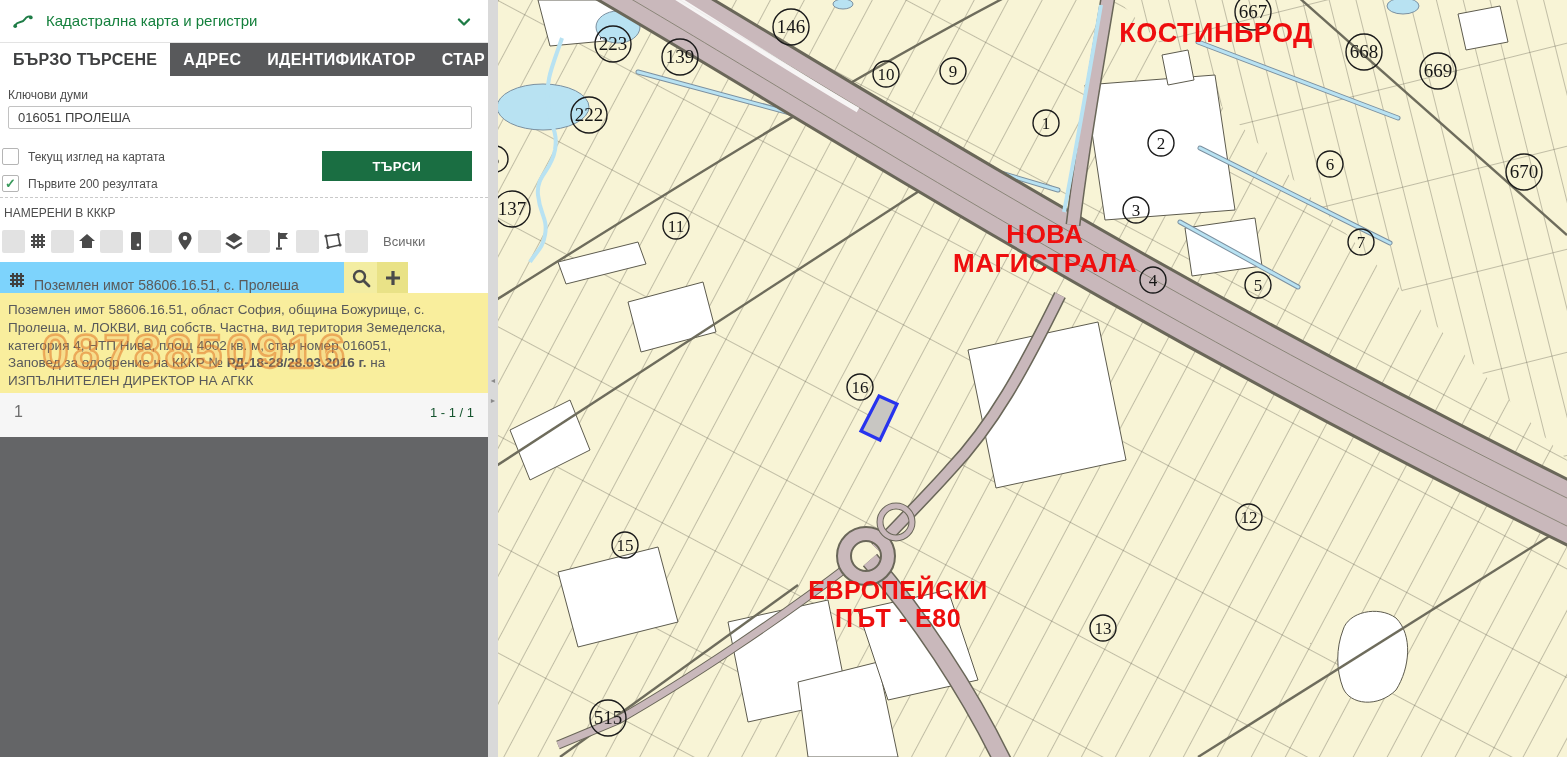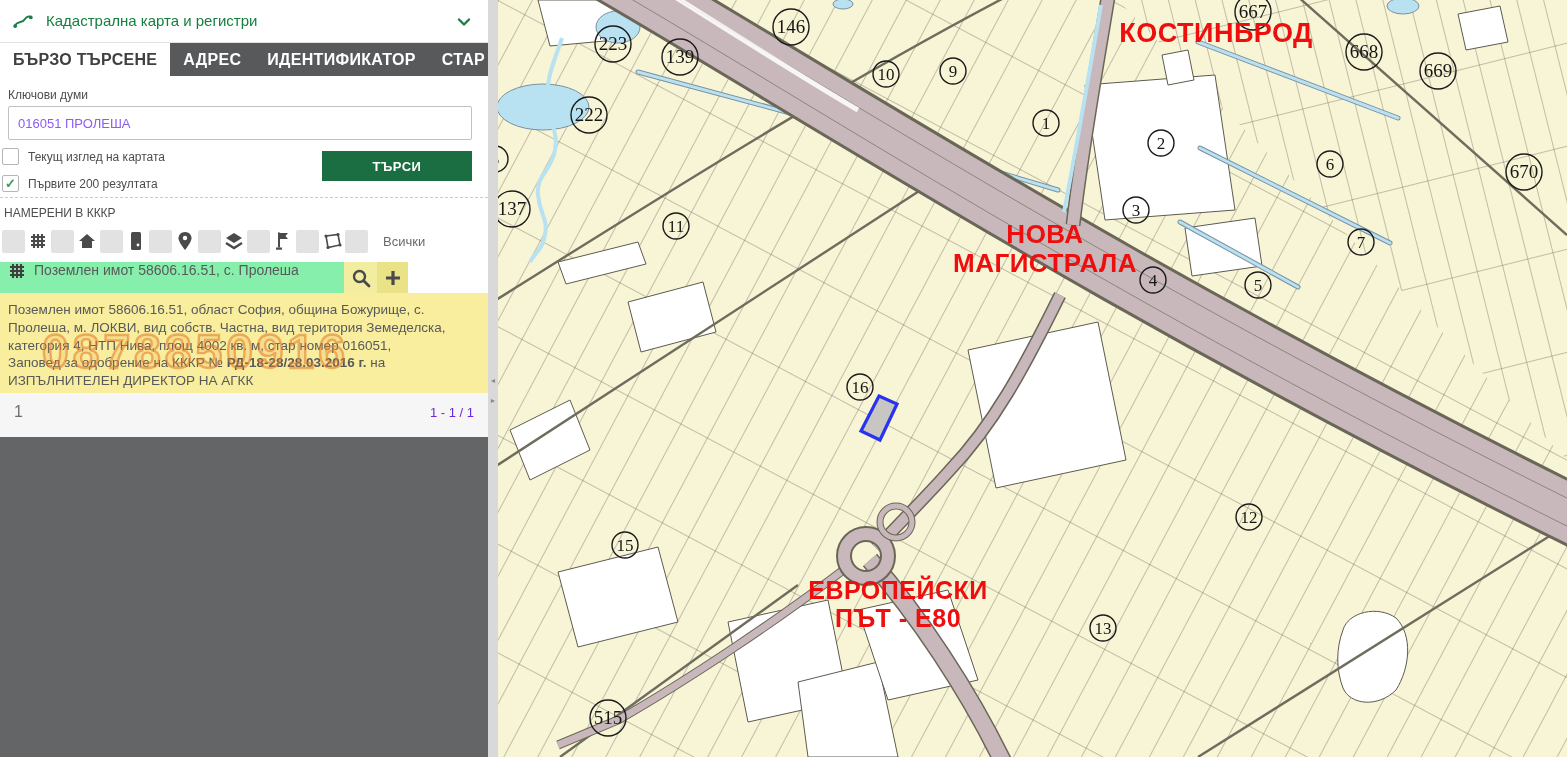--- a/index.html
+++ b/index.html
@@ -19,44 +19,44 @@
   .hdr{position:absolute;left:0;top:0;width:488px;height:43px;background:#fff;border-bottom:1px solid #e3e3e3;cursor:pointer}
   .hdr .appico{position:absolute;left:12px;top:11px;width:22px;height:22px}
   .hdr .ttl{position:absolute;left:46px;top:12px;font-size:15px;color:#15803d}
   .hdr .chev{position:absolute;right:16px;top:14px;width:16px;height:16px}
 
   .tabs{position:absolute;left:0;top:43px;width:488px;height:33px;background:var(--tabbar);display:flex;align-items:stretch}
   .tab{display:flex;align-items:center;padding:0 13px;font-size:16px;font-weight:bold;color:#fff;letter-spacing:.3px;cursor:pointer;white-space:nowrap}
   .tab.active{background:#fff;color:#3f4041}
 
   .lbl{position:absolute;font-size:12px;font-weight:normal;color:#4d4d4d}
-  .kw-input{position:absolute;left:8px;top:106px;width:464px;height:34px;border:1px solid #c2c2c2;border-radius:2px;padding:0 9px;font-size:13px;color:#8b5cf6;font-family:"Liberation Sans",sans-serif}
+  .kw-input{position:absolute;left:8px;top:106px;width:464px;height:23px;border:1px solid #c2c2c2;border-radius:2px;padding:0 9px;font-size:13px;color:#404040;font-family:"Liberation Sans",sans-serif}
   .cb{position:absolute;left:2px;width:17px;height:17px;border:1px solid #b5b5b5;background:#fff;border-radius:2px;cursor:pointer;font-size:13px;line-height:15px;text-align:center;color:#3a9a5c;font-weight:bold}
   .btn-search{position:absolute;left:322px;top:151px;width:150px;height:30px;background:var(--btn-green);color:#fff;font-size:13px;font-weight:bold;border:none;letter-spacing:.5px;cursor:pointer}
   .dashes{position:absolute;left:0;top:197px;width:488px;border-top:1px dashed #c9c9c9}
 
   .filters{position:absolute;left:2px;top:228px;height:26px;display:flex;align-items:center}
   .fbox{width:23px;height:23px;background:#e2e2e2;border-radius:2px;margin-right:3px;cursor:pointer}
   .ficon{width:20px;height:22px;margin-right:3px;display:flex;align-items:center;justify-content:center;cursor:pointer}
   .ficon svg{display:block}
   .fall{font-size:13px;color:#6b6b6b;margin-left:12px;cursor:pointer}
 
-  .rrow{position:absolute;left:0;top:262px;width:408px;height:31px;background:#86efac;display:flex;align-items:flex-start;cursor:pointer}
+  .rrow{position:absolute;left:0;top:262px;width:408px;height:31px;background:#7dd3fc;display:flex;align-items:flex-end;cursor:pointer}
   .rrow .gicon{margin:0 8px 0 8px}
   .rtitle{font-size:14px;color:#5a5a5a;flex:1;white-space:nowrap;overflow:hidden}
   .ract{display:flex;height:31px}
   .ract .a1{width:33px;height:31px;background:#f3eda2;display:flex;align-items:center;justify-content:center;cursor:pointer}
   .ract .a2{width:31px;height:31px;background:#e9e287;display:flex;align-items:center;justify-content:center;cursor:pointer}
 
   .details{position:absolute;left:0;top:293px;width:488px;min-height:100px;background:var(--hl-yellow);padding:8px 10px 14px 8px;font-size:13.5px;line-height:1.32;color:#58595b;white-space:pre-line}
   .wm{position:absolute;left:42px;top:324px;font-size:48px;font-weight:bold;letter-spacing:4px;color:rgba(235,150,70,.18);-webkit-text-stroke:2.4px rgba(226,120,40,.55);pointer-events:none;font-family:"Liberation Sans",sans-serif}
 
   .pager{position:absolute;left:0;top:393px;width:488px;height:44px;background:#f6f6f6}
   .pager .pg{position:absolute;left:14px;top:10px;font-size:16px;color:#6f6f6f;cursor:pointer}
-  .pager .rng{position:absolute;right:14px;top:12px;font-size:13px;color:#6d28d9}
+  .pager .rng{position:absolute;right:14px;top:12px;font-size:13px;color:#14532d}
 
   
   .divider{position:absolute;left:488px;top:0;width:10px;height:757px;background:#d9d9d9}
   .divider .arr{position:absolute;left:0;width:10px;text-align:center;font-size:7px;color:#8a8a8a;cursor:pointer;line-height:10px}
 
   
   .mapwrap{position:absolute;left:498px;top:0;width:1069px;height:757px;background:var(--parcel);cursor:grab}
   svg text{user-select:none}
   .ln{stroke:var(--line);stroke-width:.9;opacity:.8}
   .wp{fill:#fff;stroke:var(--line);stroke-width:1}

